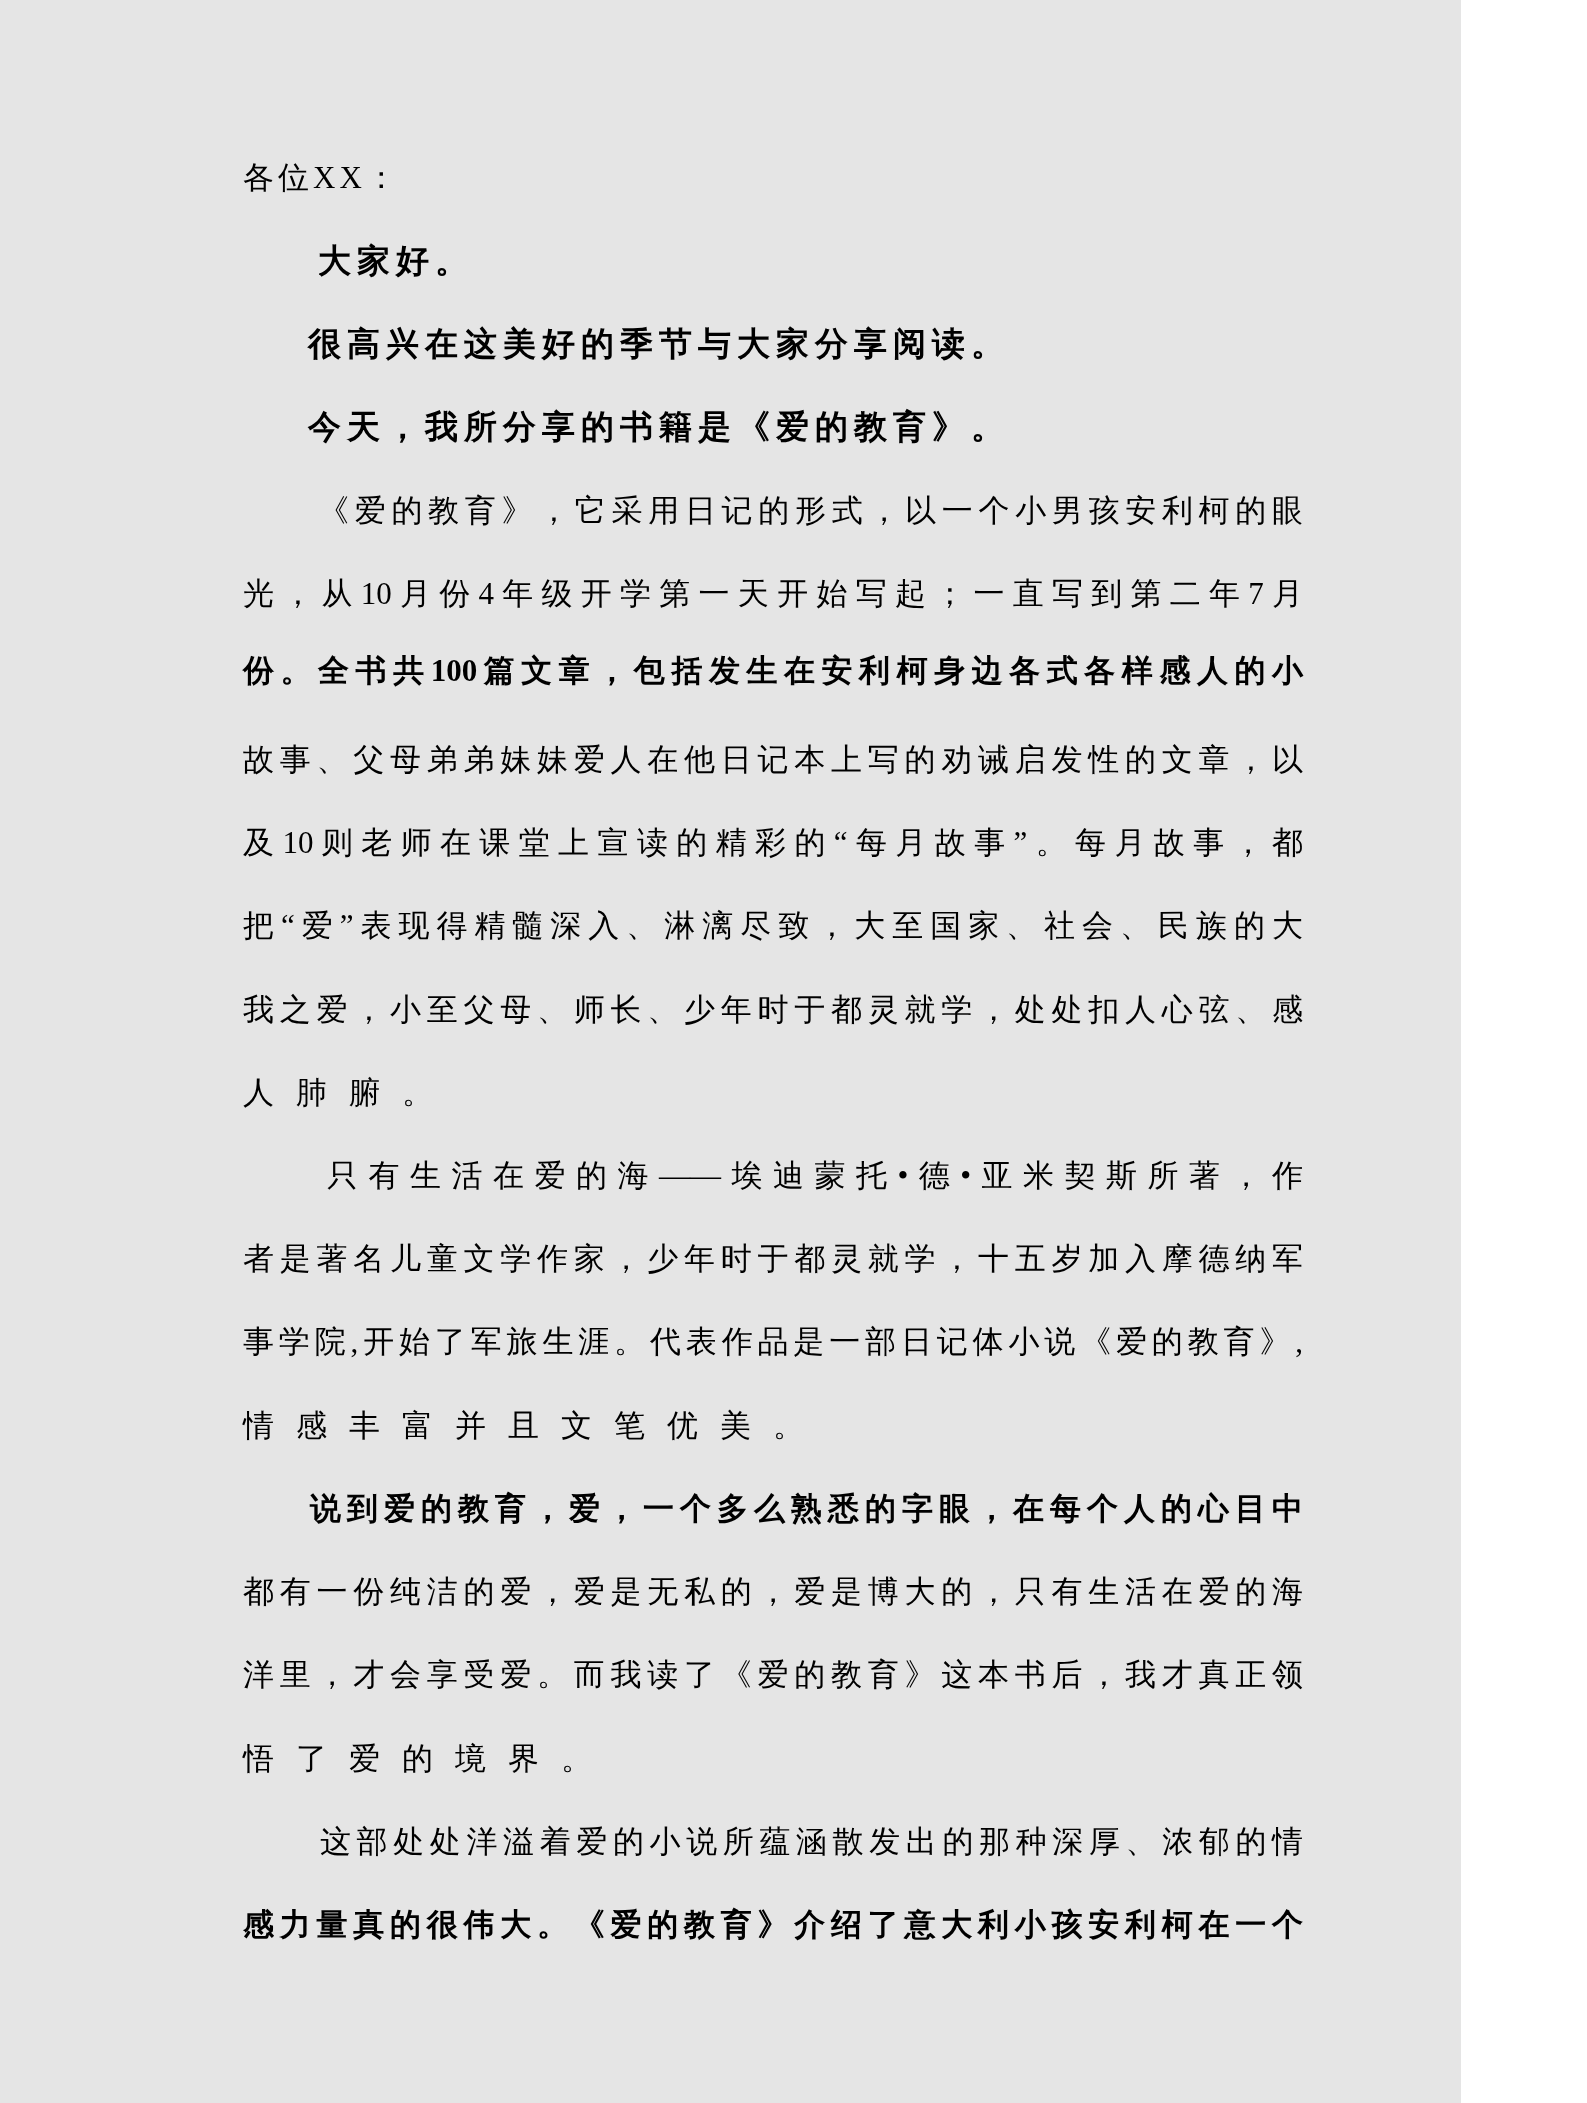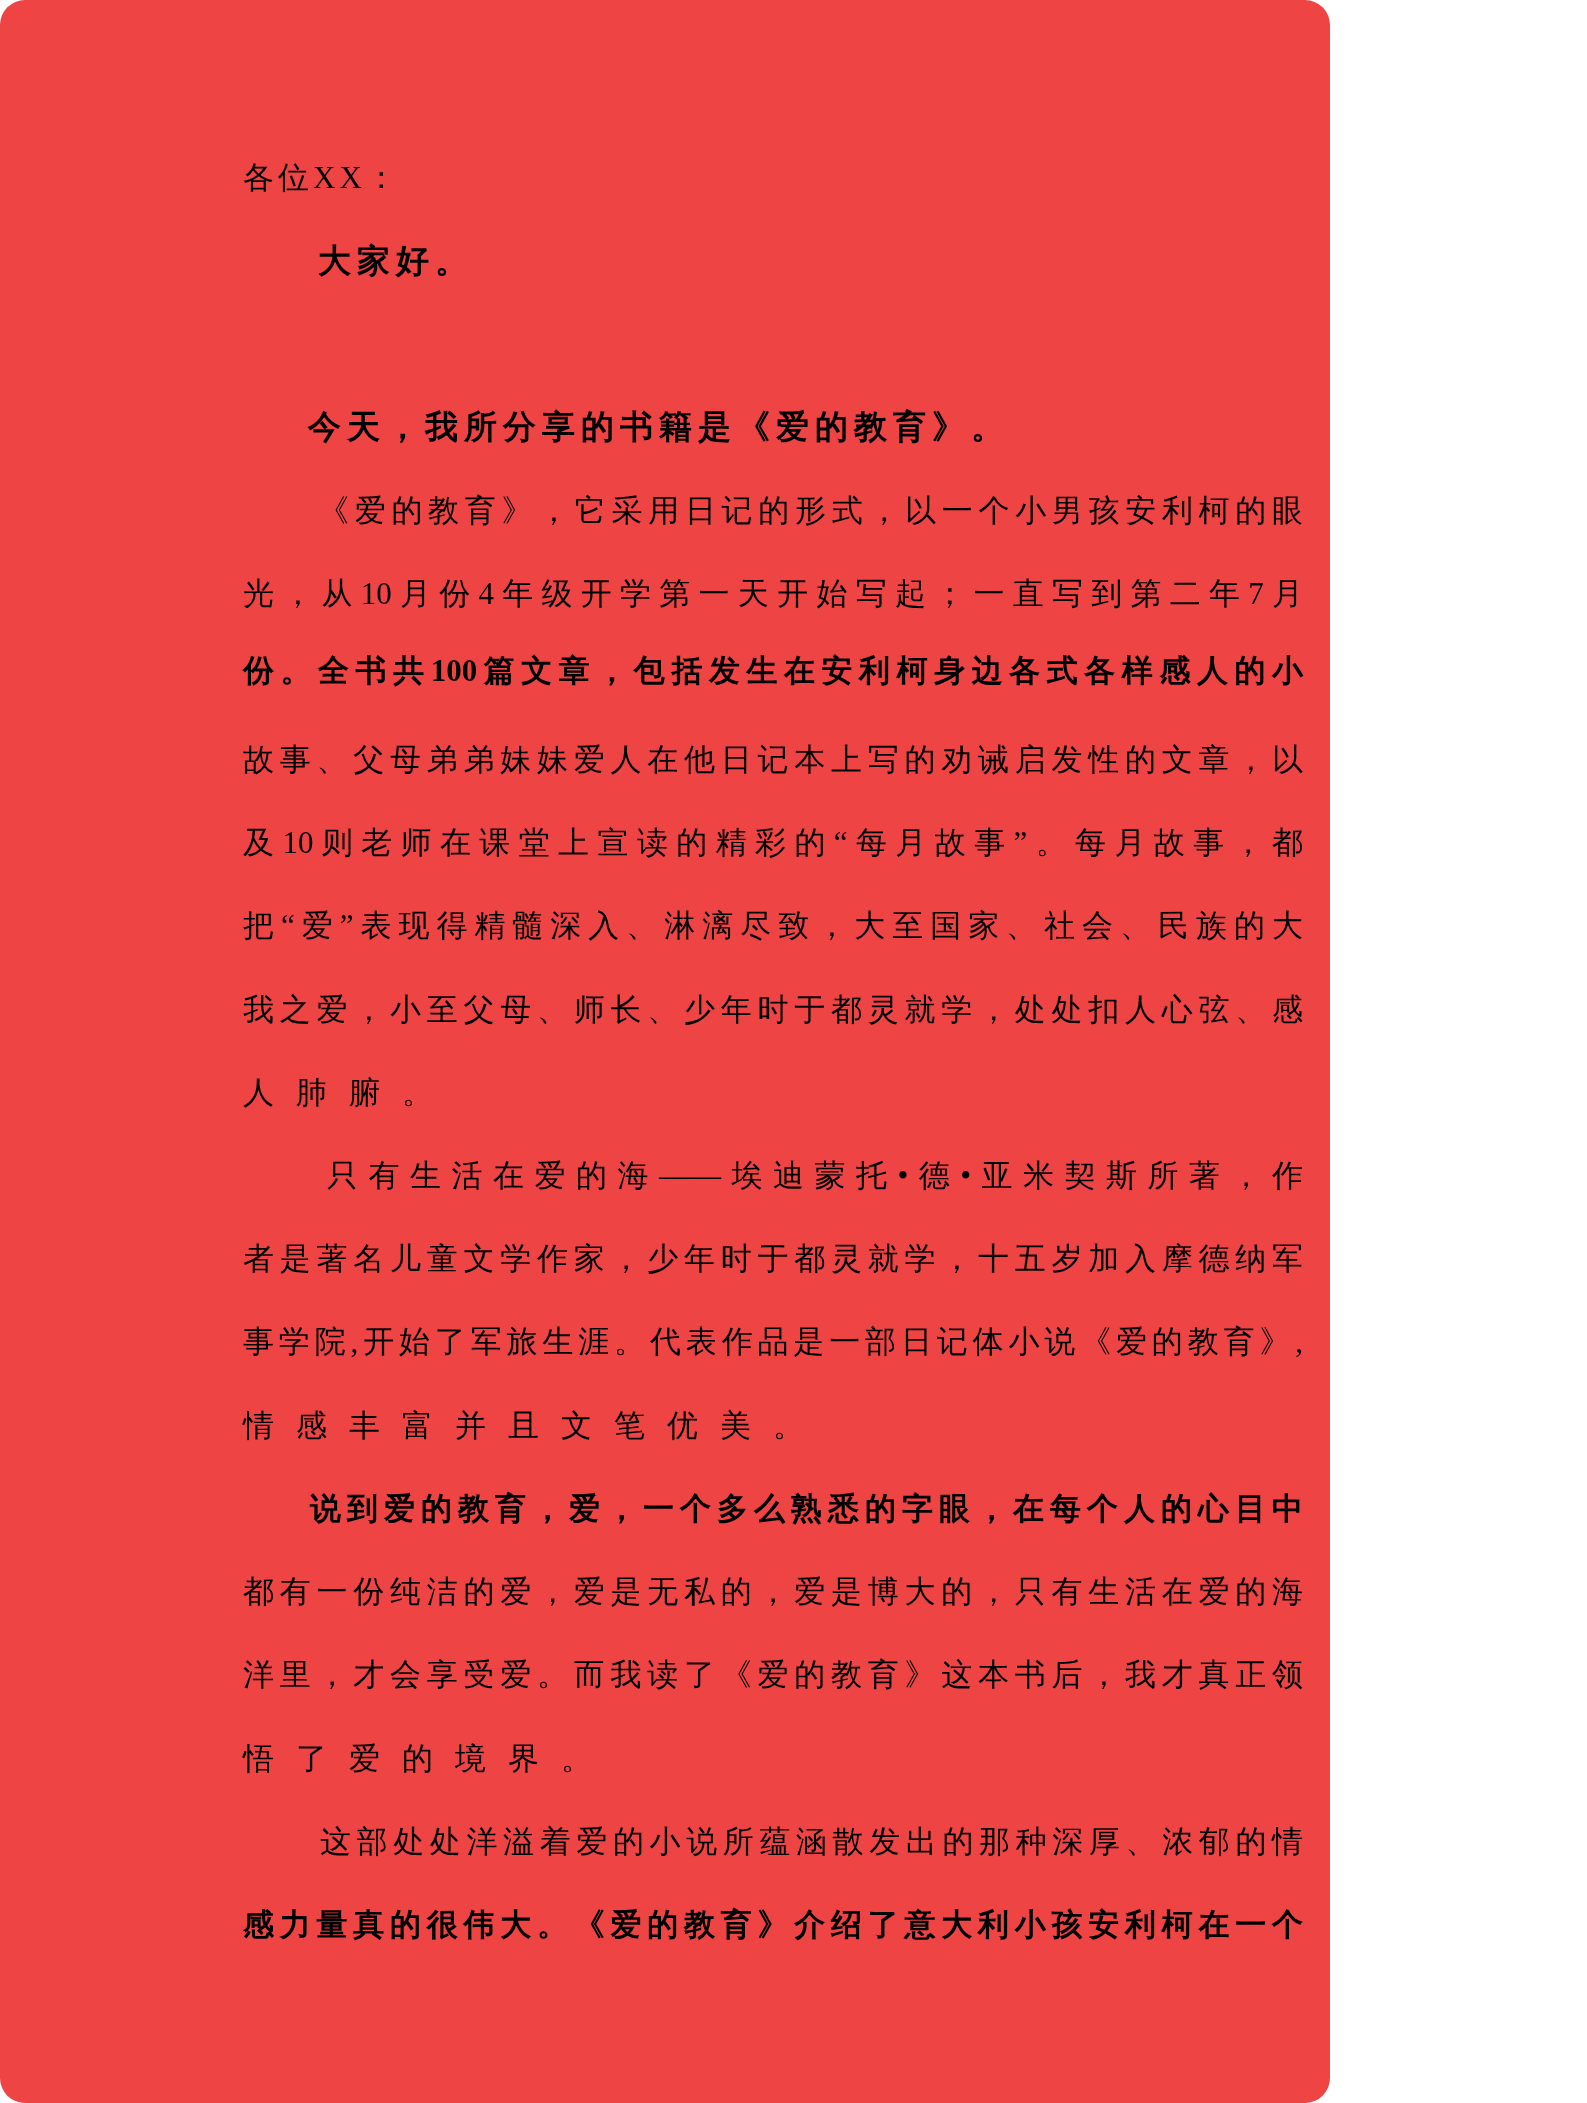--- a/index.html
+++ b/index.html
@@ -11,24 +11,23 @@
     width: 1587px;
     height: 2103px;
     position: relative;
     overflow: hidden;
     color: #000000;
     font-family: "Liberation Serif", "DejaVu Serif", serif;
   }
   .page {
     position: absolute;
     left: 0; top: 0;
-    width: 1330px;
+    width: 1461px;
     height: 2103px;
-    background: #ef4444;
-    border-radius: 25px;
+    background: #e5e5e5;
   }
   .line {
     position: absolute;
     height: 44px;
     line-height: 44px;
     white-space: nowrap;
     font-size: 31px;
     font-weight: normal;
     color: #000;
   }
@@ -54,20 +53,21 @@
   }
 </style>
 </head>
 <body>
 
 <div class="page">
 
   <div class="line salutation" style="left:243px; top:156px;">各位XX：</div>
 
   <div class="line intro" style="left:318px; top:239px;">大家好。</div>
+  <div class="line intro" style="left:308px; top:322px;">很高兴在这美好的季节与大家分享阅读。</div>
   <div class="line intro" style="left:308px; top:405px;">今天，我所分享的书籍是《爱的教育》。</div>
 
   <div>
     <div class="line full" style="left:318px; width:985px; top:489px;">《爱的教育》，它采用日记的形式，以一个小男孩安利柯的眼</div>
     <div class="line full" style="top:572px;">光，从10月份4年级开学第一天开始写起；一直写到第二年7月</div>
     <div class="line full" style="top:649px;font-weight:bold;">份。全书共100篇文章，包括发生在安利柯身边各式各样感人的小</div>
     <div class="line full" style="top:738px;">故事、父母弟弟妹妹爱人在他日记本上写的劝诫启发性的文章，以</div>
     <div class="line full" style="top:821px;">及10则老师在课堂上宣读的精彩的“每月故事”。每月故事，都</div>
     <div class="line full" style="top:904px;">把“爱”表现得精髓深入、淋漓尽致，大至国家、社会、民族的大</div>
     <div class="line full" style="top:988px;">我之爱，小至父母、师长、少年时于都灵就学，处处扣人心弦、感</div>

